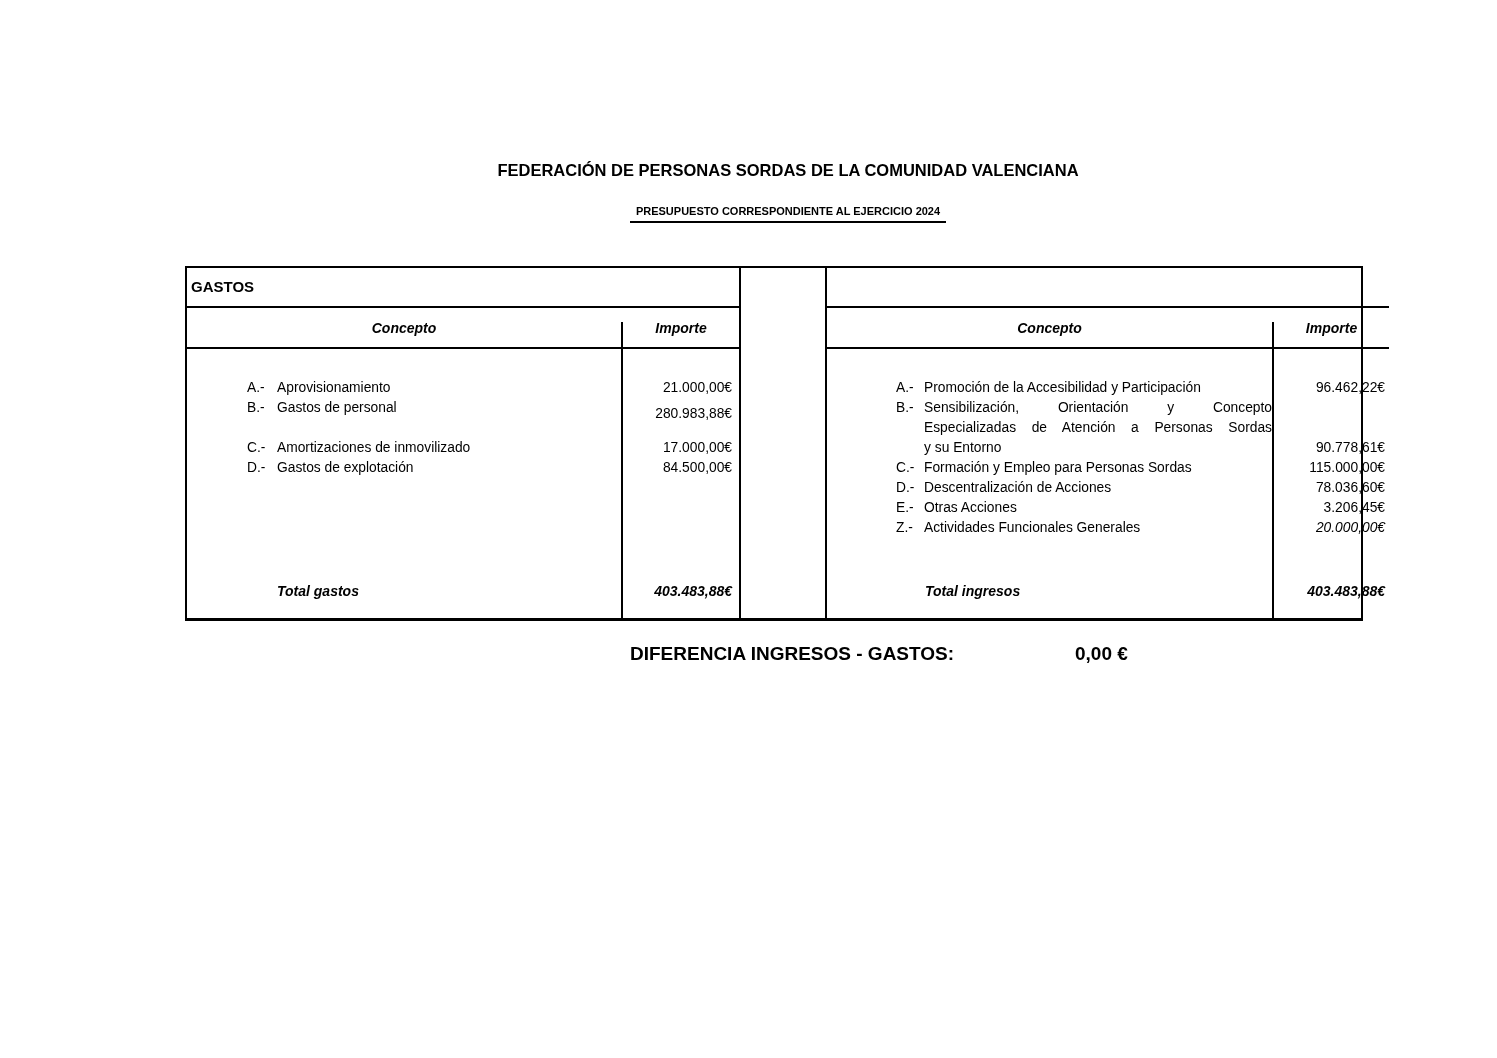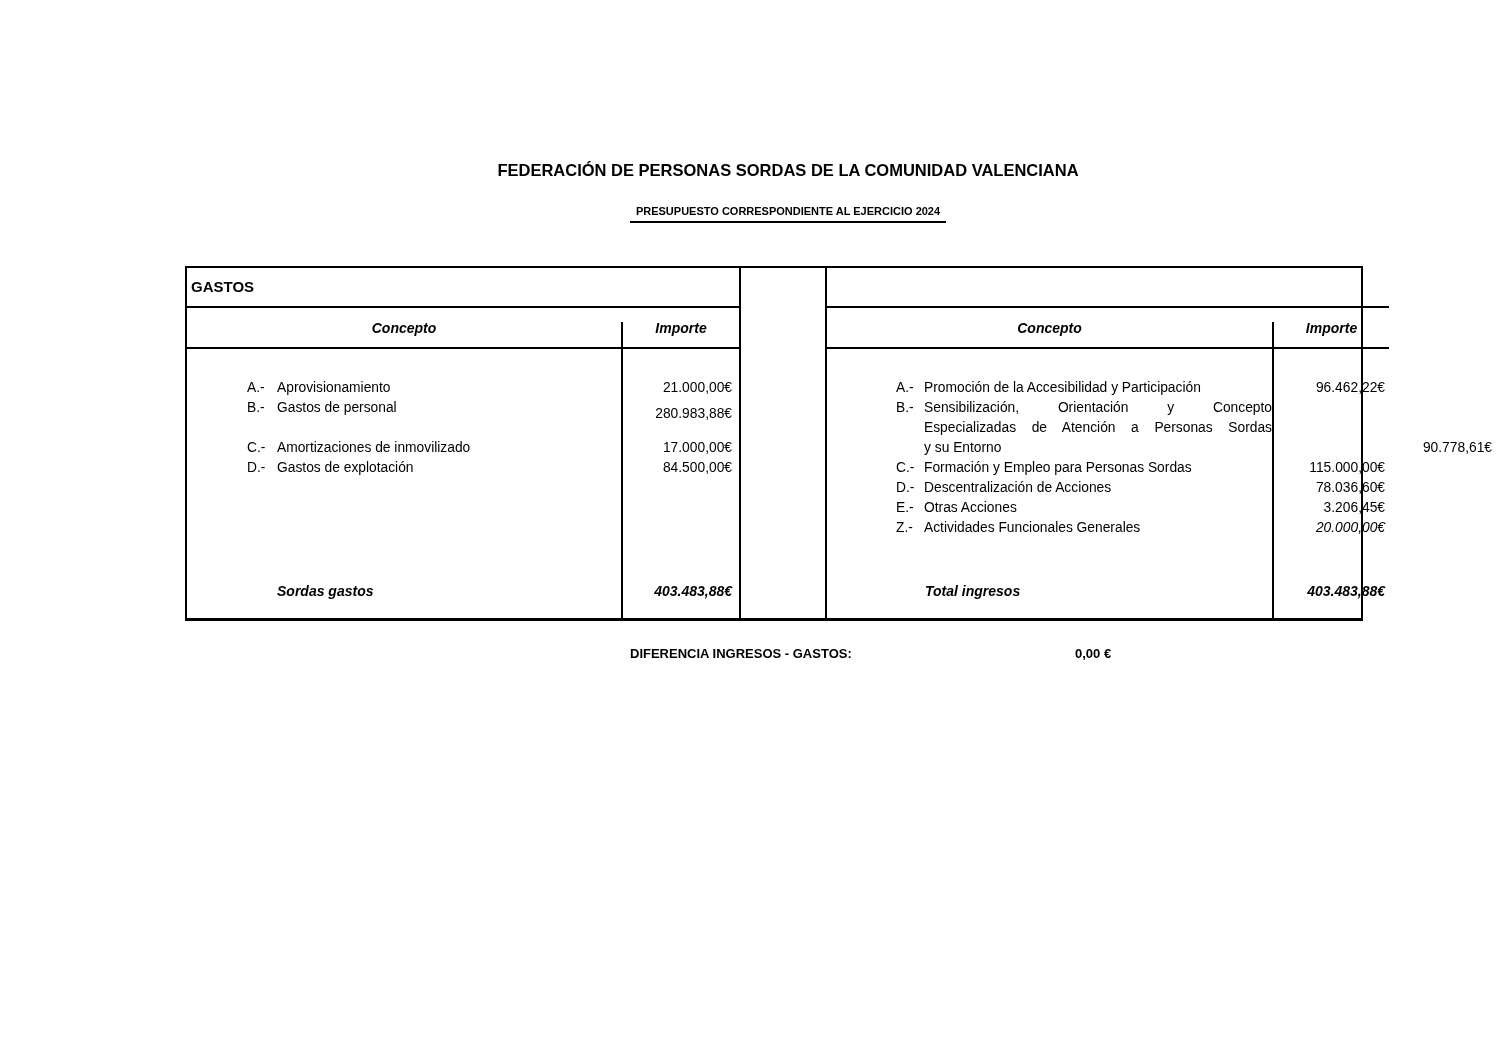--- a/index.html
+++ b/index.html
@@ -32,21 +32,21 @@
     align-items:flex-end; justify-content:center; padding-bottom:11px;
     box-sizing:border-box; font-size:14px; font-weight:bold; font-style:italic;
     white-space:nowrap;
   }
   .row-text { position:absolute; height:20px; line-height:20px; font-size:13.8px; white-space:nowrap; }
   .val { text-align:right; }
   .total { font-weight:bold; font-style:italic; font-size:14px; }
   .jline { text-align:justify; text-align-last:justify; white-space:normal; }
   .jline-last { text-align:left; }
   .summary-label, .summary-value {
-    font-size:13px; font-weight:bold; line-height:16px; white-space:nowrap;
+    font-size:19px; font-weight:bold; line-height:16px; white-space:nowrap;
   }
 </style>
 </head>
 <body>
 
 <div class="page">
 
   <div class="abs doc-title">FEDERACIÓN DE PERSONAS SORDAS DE LA COMUNIDAD VALENCIANA</div>
 
   <div class="abs doc-subtitle-wrap">
@@ -81,21 +81,21 @@
       <div class="row-text" style="left:90px; top:170px;">Amortizaciones de inmovilizado</div>
       <div class="row-text val" style="left:434px; top:170px; width:111px;">17.000,00€</div>
     </div>
     <div>
       <div class="row-text" style="left:60px; top:190px;">D.-</div>
       <div class="row-text" style="left:90px; top:190px;">Gastos de explotación</div>
       <div class="row-text val" style="left:434px; top:190px; width:111px;">84.500,00€</div>
     </div>
 
     <div>
-      <div class="row-text total" style="left:90px; top:313px;">Sordas gastos</div>
+      <div class="row-text total" style="left:90px; top:313px;">Total gastos</div>
       <div class="row-text total val" style="left:434px; top:313px; width:111px;">403.483,88€</div>
     </div>
 
     <div class="hline" style="left:640px; top:38px; width:562px;"></div>
 
     <div class="hdr-cell" style="left:640px; width:445px;">Concepto</div>
     <div class="hdr-cell" style="left:1087px; width:115px;">Importe</div>
     <div class="hline" style="left:640px; top:79px; width:562px;"></div>
     <div class="vline" style="left:1085px; top:54px; height:296px;"></div>
 
@@ -103,21 +103,21 @@
       <div class="row-text" style="left:709px; top:110px;">A.-</div>
       <div class="row-text" style="left:737px; top:110px;">Promoción de la Accesibilidad y Participación</div>
       <div class="row-text val" style="left:1085px; top:110px; width:113px;">96.462,22€</div>
     </div>
 
     <div>
       <div class="row-text" style="left:709px; top:130px;">B.-</div>
       <div class="row-text jline" style="left:737px; top:130px; width:348px;">Sensibilización, Orientación y Concepto</div>
       <div class="row-text jline" style="left:737px; top:150px; width:348px;">Especializadas de Atención a Personas Sordas</div>
       <div class="row-text jline-last" style="left:737px; top:170px; width:348px;">y su Entorno</div>
-      <div class="row-text val" style="left:1147px; top:170px; width:113px;padding-left:45px;">90.778,61€</div>
+      <div class="row-text val" style="left:1085px; top:170px; width:113px;">90.778,61€</div>
     </div>
 
     <div>
       <div class="row-text" style="left:709px; top:190px;">C.-</div>
       <div class="row-text" style="left:737px; top:190px;">Formación y Empleo para Personas Sordas</div>
       <div class="row-text val" style="left:1085px; top:190px; width:113px;">115.000,00€</div>
     </div>
     <div>
       <div class="row-text" style="left:709px; top:210px;">D.-</div>
       <div class="row-text" style="left:737px; top:210px;">Descentralización de Acciones</div>

